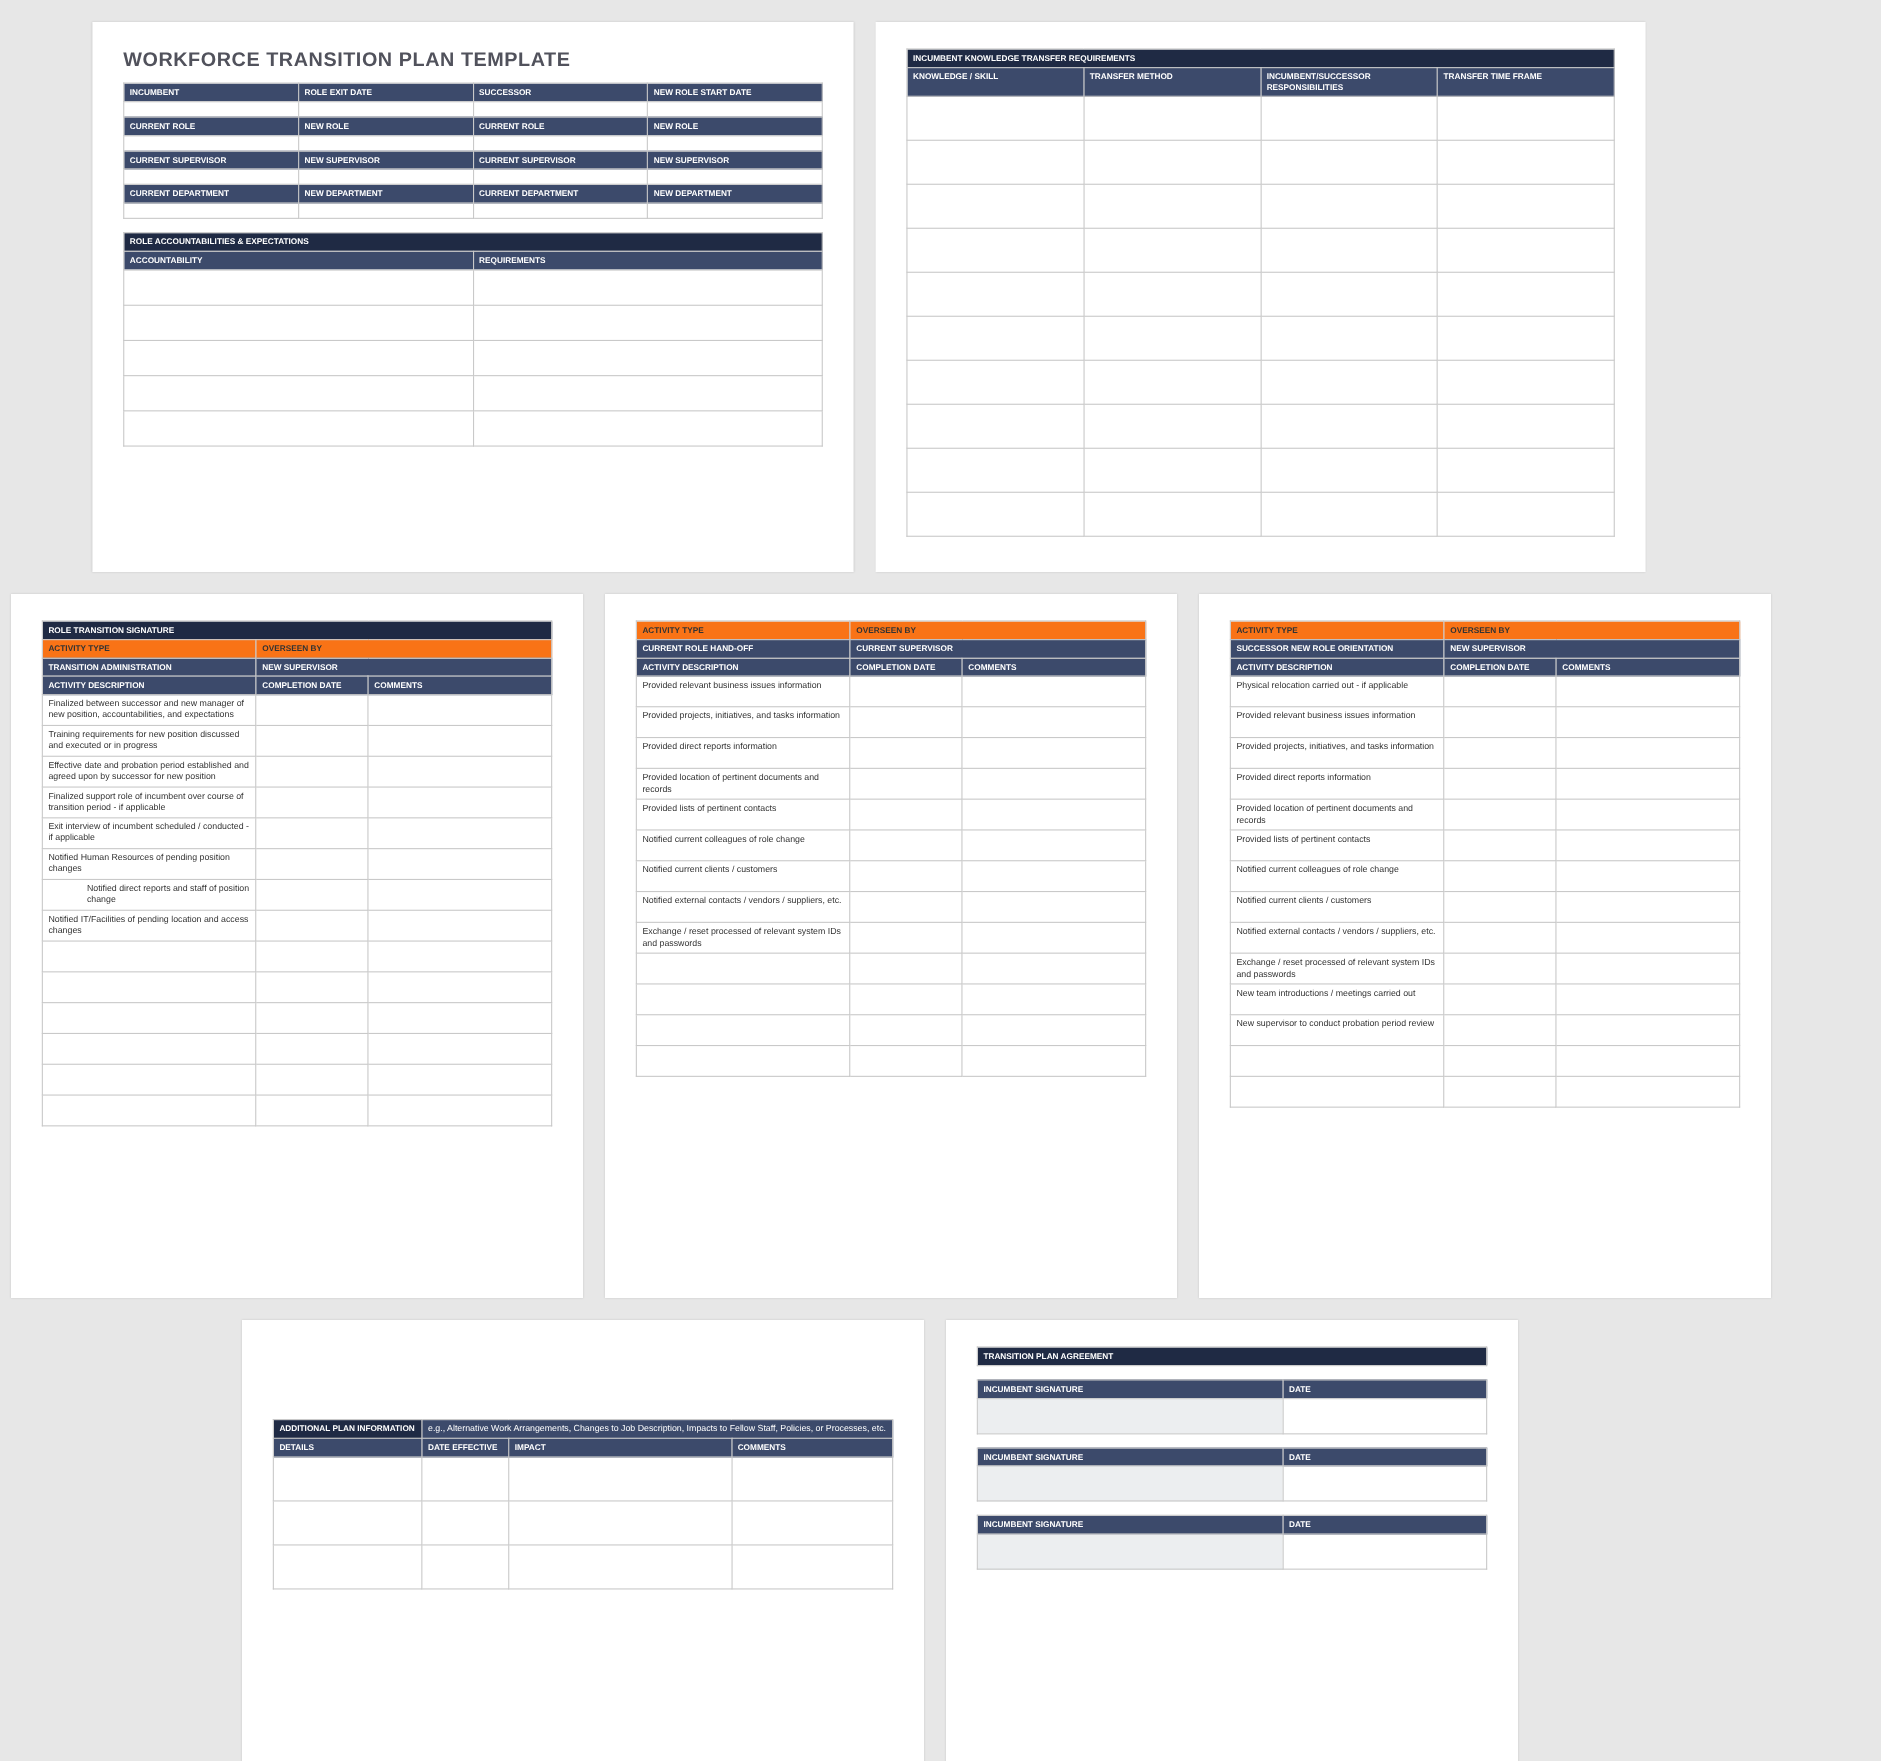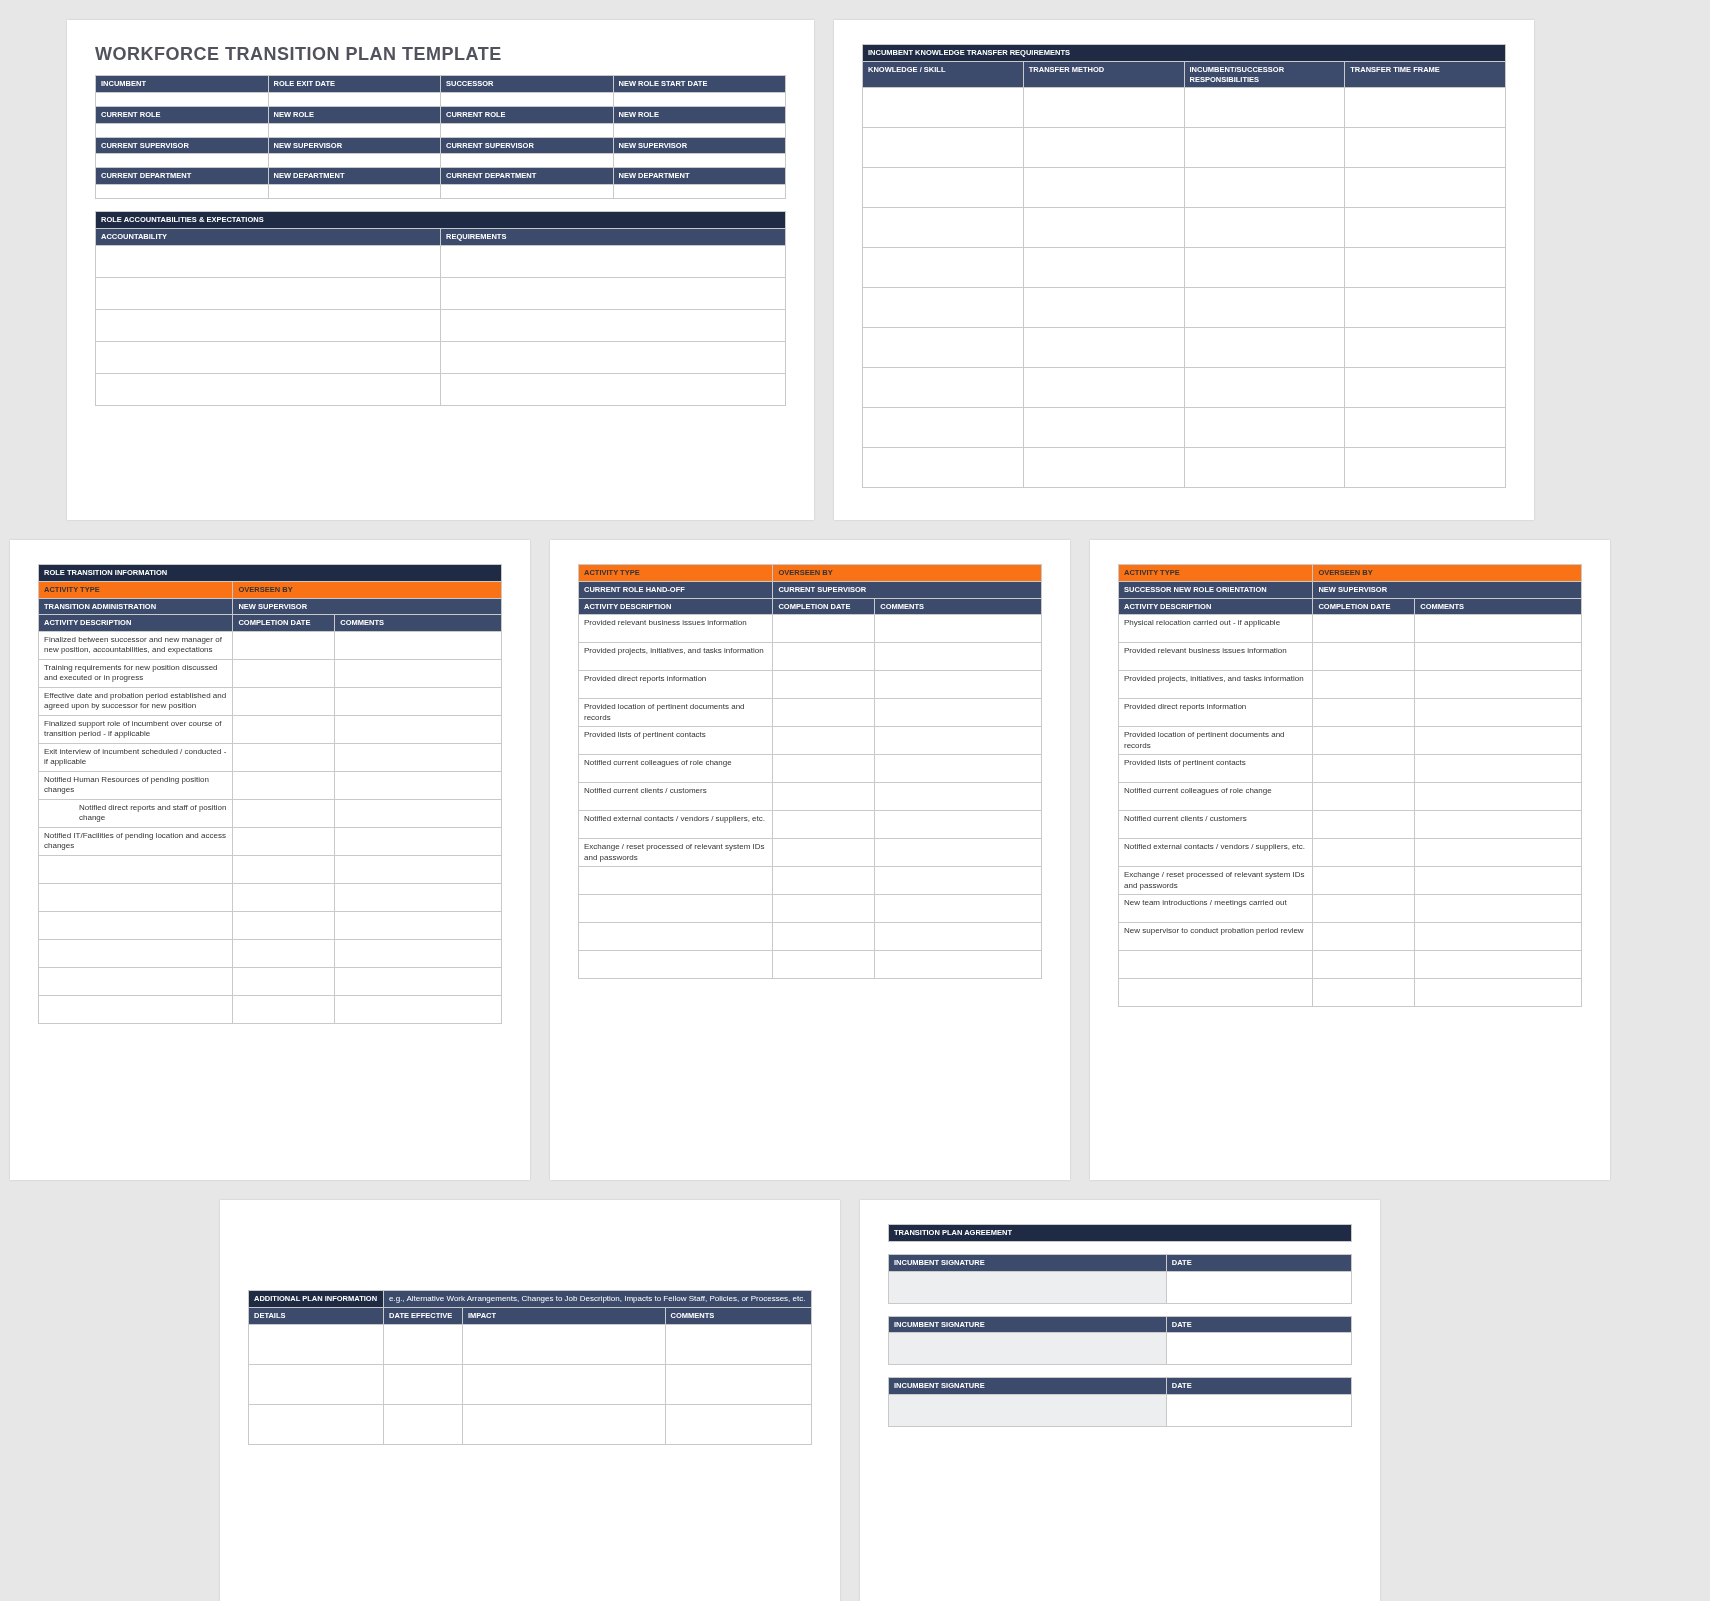--- a/index.html
+++ b/index.html
@@ -4,21 +4,21 @@
 <style>
   * { box-sizing: border-box; margin: 0; padding: 0; }
   body { background: #e7e7e7; font-family: Arial, Helvetica, sans-serif; font-size: 9px; color: #333; padding: 20px 10px; }
   .canvas { width: 1710px; margin: 0 auto; }
   .row { display: flex; gap: 20px; margin-bottom: 20px; }
   .page {
     background: #fff;
     box-shadow: 0 0 2px rgba(0,0,0,.15);
     padding: 24px 28px;
   }
-  .page.p1 { width: 747px; height: 500px; margin-left: 57px; }
+  .page.p1 { width: 692px; height: 500px; margin-left: 74px; }
   .page.p2 { width: 700px; height: 500px; }
   .page.p3 { width: 520px; height: 640px; }
   .page.p4 { width: 520px; height: 640px; }
   .page.p5 { width: 520px; height: 640px; }
   .page.p6 { width: 620px; height: 520px; margin-left: 210px; }
   .page.p7 { width: 520px; height: 520px; }
 
   h1.title { font-size: 18px; font-weight: 700; color: #51525c; letter-spacing: .5px; margin-bottom: 10px; }
 
   table { border-collapse: collapse; width: 100%; table-layout: fixed; }
@@ -221,21 +221,21 @@
 
     <div class="page p3">
       <table>
         <colgroup>
             <col style="width:42%">
             <col style="width:22%">
             <col style="width:36%">
           </colgroup>
         <tbody>
             <tr>
-              <td class="hdr-dark" colspan="3">ROLE TRANSITION INFORMATION</td>
+              <td class="hdr-dark" colspan="3">ROLE TRANSITION SIGNATURE</td>
             </tr>
         <tr>
           <td class="hdr-light">ACTIVITY TYPE</td>
           <td class="hdr-light" colspan="2">OVERSEEN BY</td>
         </tr>
         <tr>
           <td class="hdr-mid">TRANSITION ADMINISTRATION</td>
           <td class="hdr-mid" colspan="2">NEW SUPERVISOR</td>
         </tr>
         <tr>

